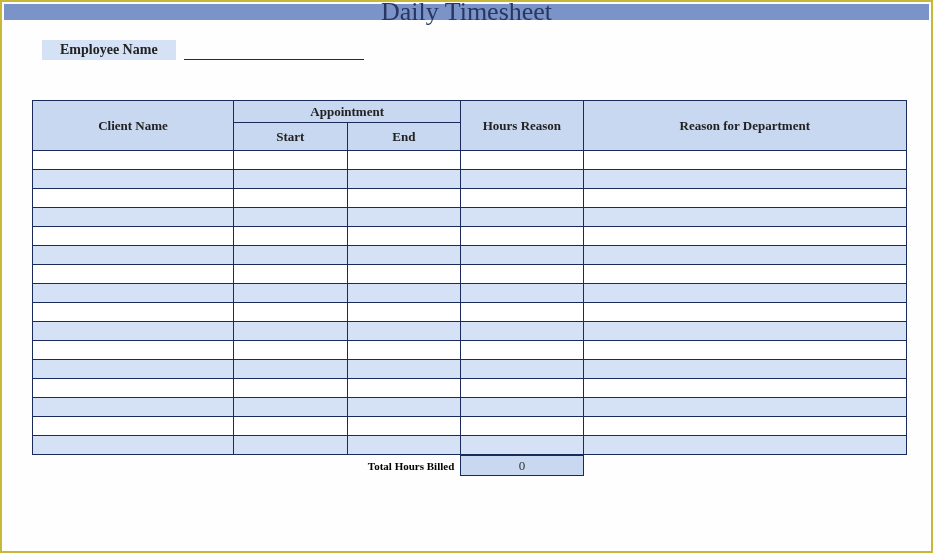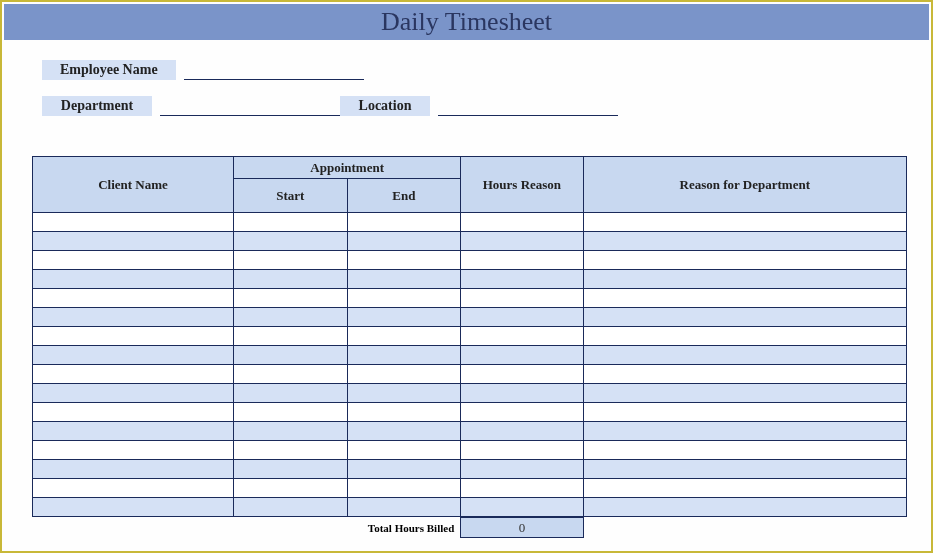--- a/index.html
+++ b/index.html
@@ -6,36 +6,37 @@
     body {
       font-family: 'Times New Roman', Times, serif;
       background: #fefefe;
       width: 933px;
       height: 553px;
       border: 2px solid #c8b838;
       position: relative;
     }
     .title-bar {
       background: #7a94c9;
-      height: 36px;
+      height: 16px;
       display: flex;
       align-items: center;
       justify-content: center;
       margin: 2px;
     }
     .title-bar h1 {
       color: #2a3660;
       font-size: 26px;
       font-weight: normal;
     }
     .header-fields {
       padding: 18px 40px 0 40px;
     }
     .field-row {
       display: flex;
+      gap: 150px;
       margin-bottom: 16px;
     }
     .field {
       display: flex;
       align-items: flex-end;
       gap: 8px;
     }
     .field-label {
       background: #d5e1f5;
       padding: 2px 18px;
@@ -69,21 +70,21 @@
       padding: 0;
     }
     th {
       background: #c8d8f0;
       font-weight: bold;
       vertical-align: middle;
       color: #222;
       height: 22px;
     }
     th.sub {
-      height: 34px;
+      height: 28px;
       font-family: Liberation Serif, serif;
     }
     .col-client { width: 23%; }
     .col-start  { width: 13%; }
     .col-end    { width: 13%; }
     .col-hours  { width: 14%; }
     .col-reason { width: 37%; }
     tr.alt td { background: #d5e1f5; }
     tr.plain td { background: #ffffff; }
     .total-row td {
@@ -109,30 +110,20 @@
 <body>
 
 <div class="title-bar">
   <h1>Daily Timesheet</h1>
 </div>
 
 <div class="header-fields">
   <div class="field-row">
     <div class="field">
       <span class="field-label">Employee Name</span>
-      <span class="field-line"></span>
-    </div>
-  </div>
-  <div class="field-row">
-    <div class="field">
-      <span class="field-label">Department</span>
-      <span class="field-line"></span>
-    </div>
-    <div class="field">
-      <span class="field-label narrow">Location</span>
       <span class="field-line"></span>
     </div>
   </div>
 </div>
 
 <div class="table-wrap">
   <table>
     <colgroup>
       <col class="col-client">
       <col class="col-start">

